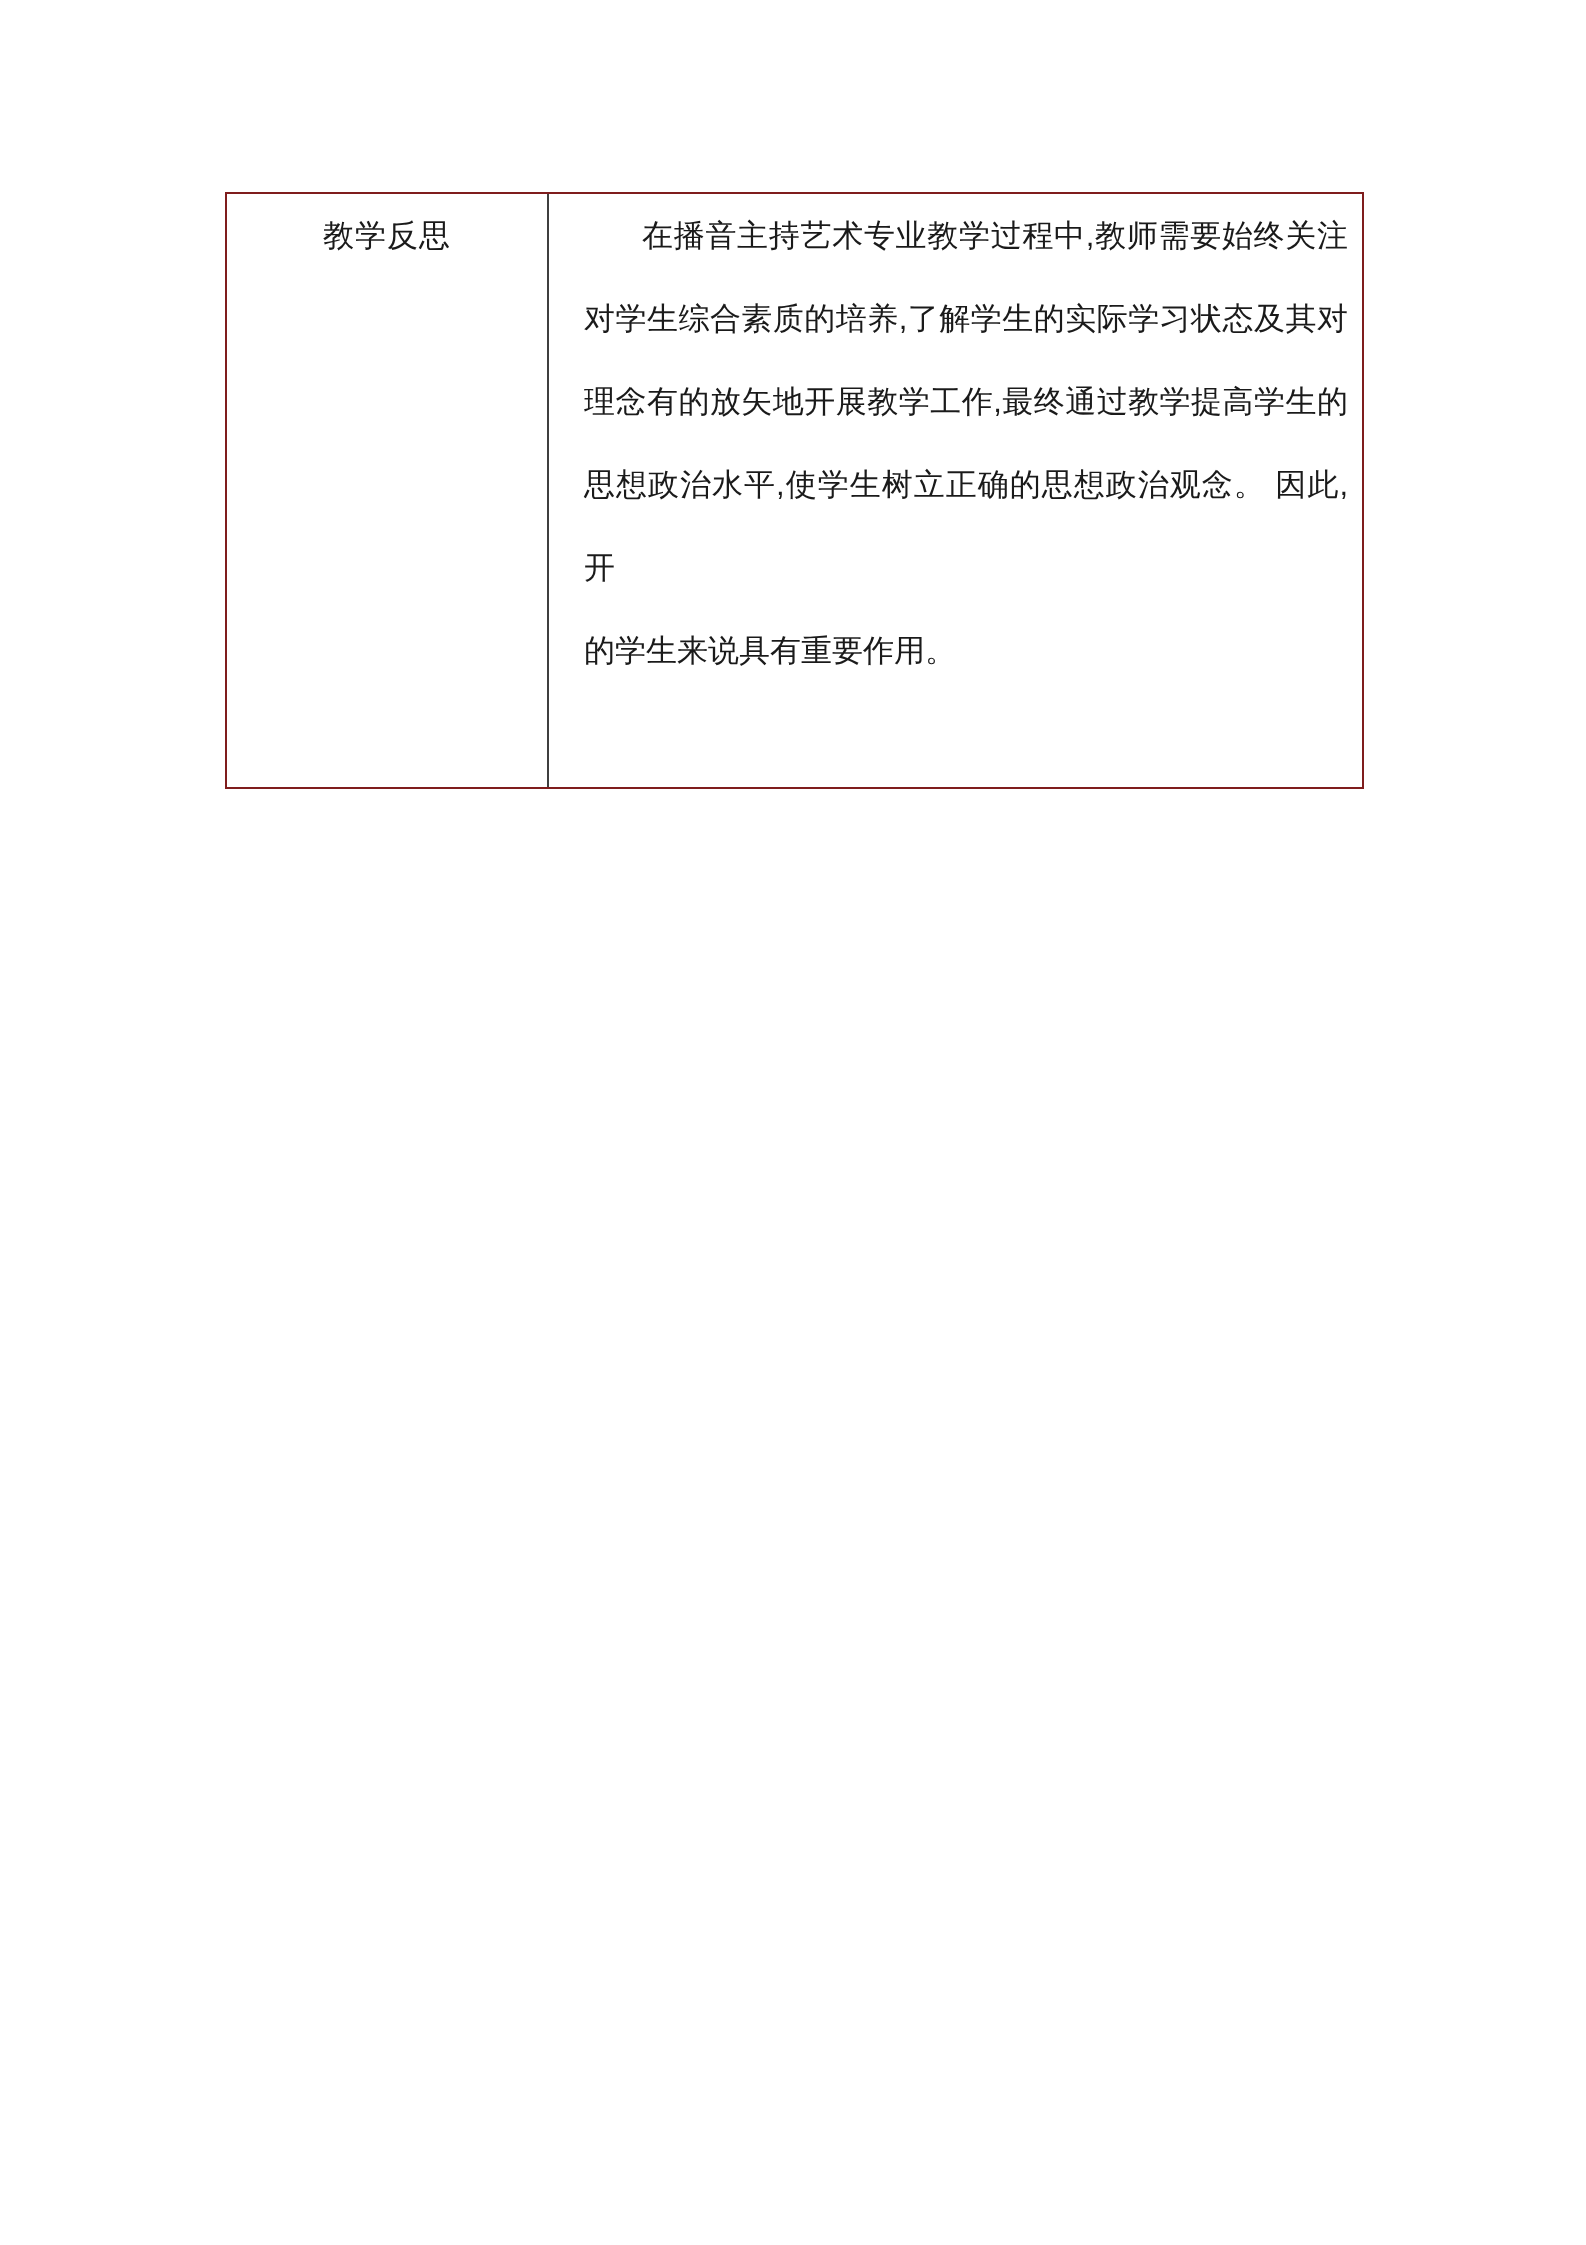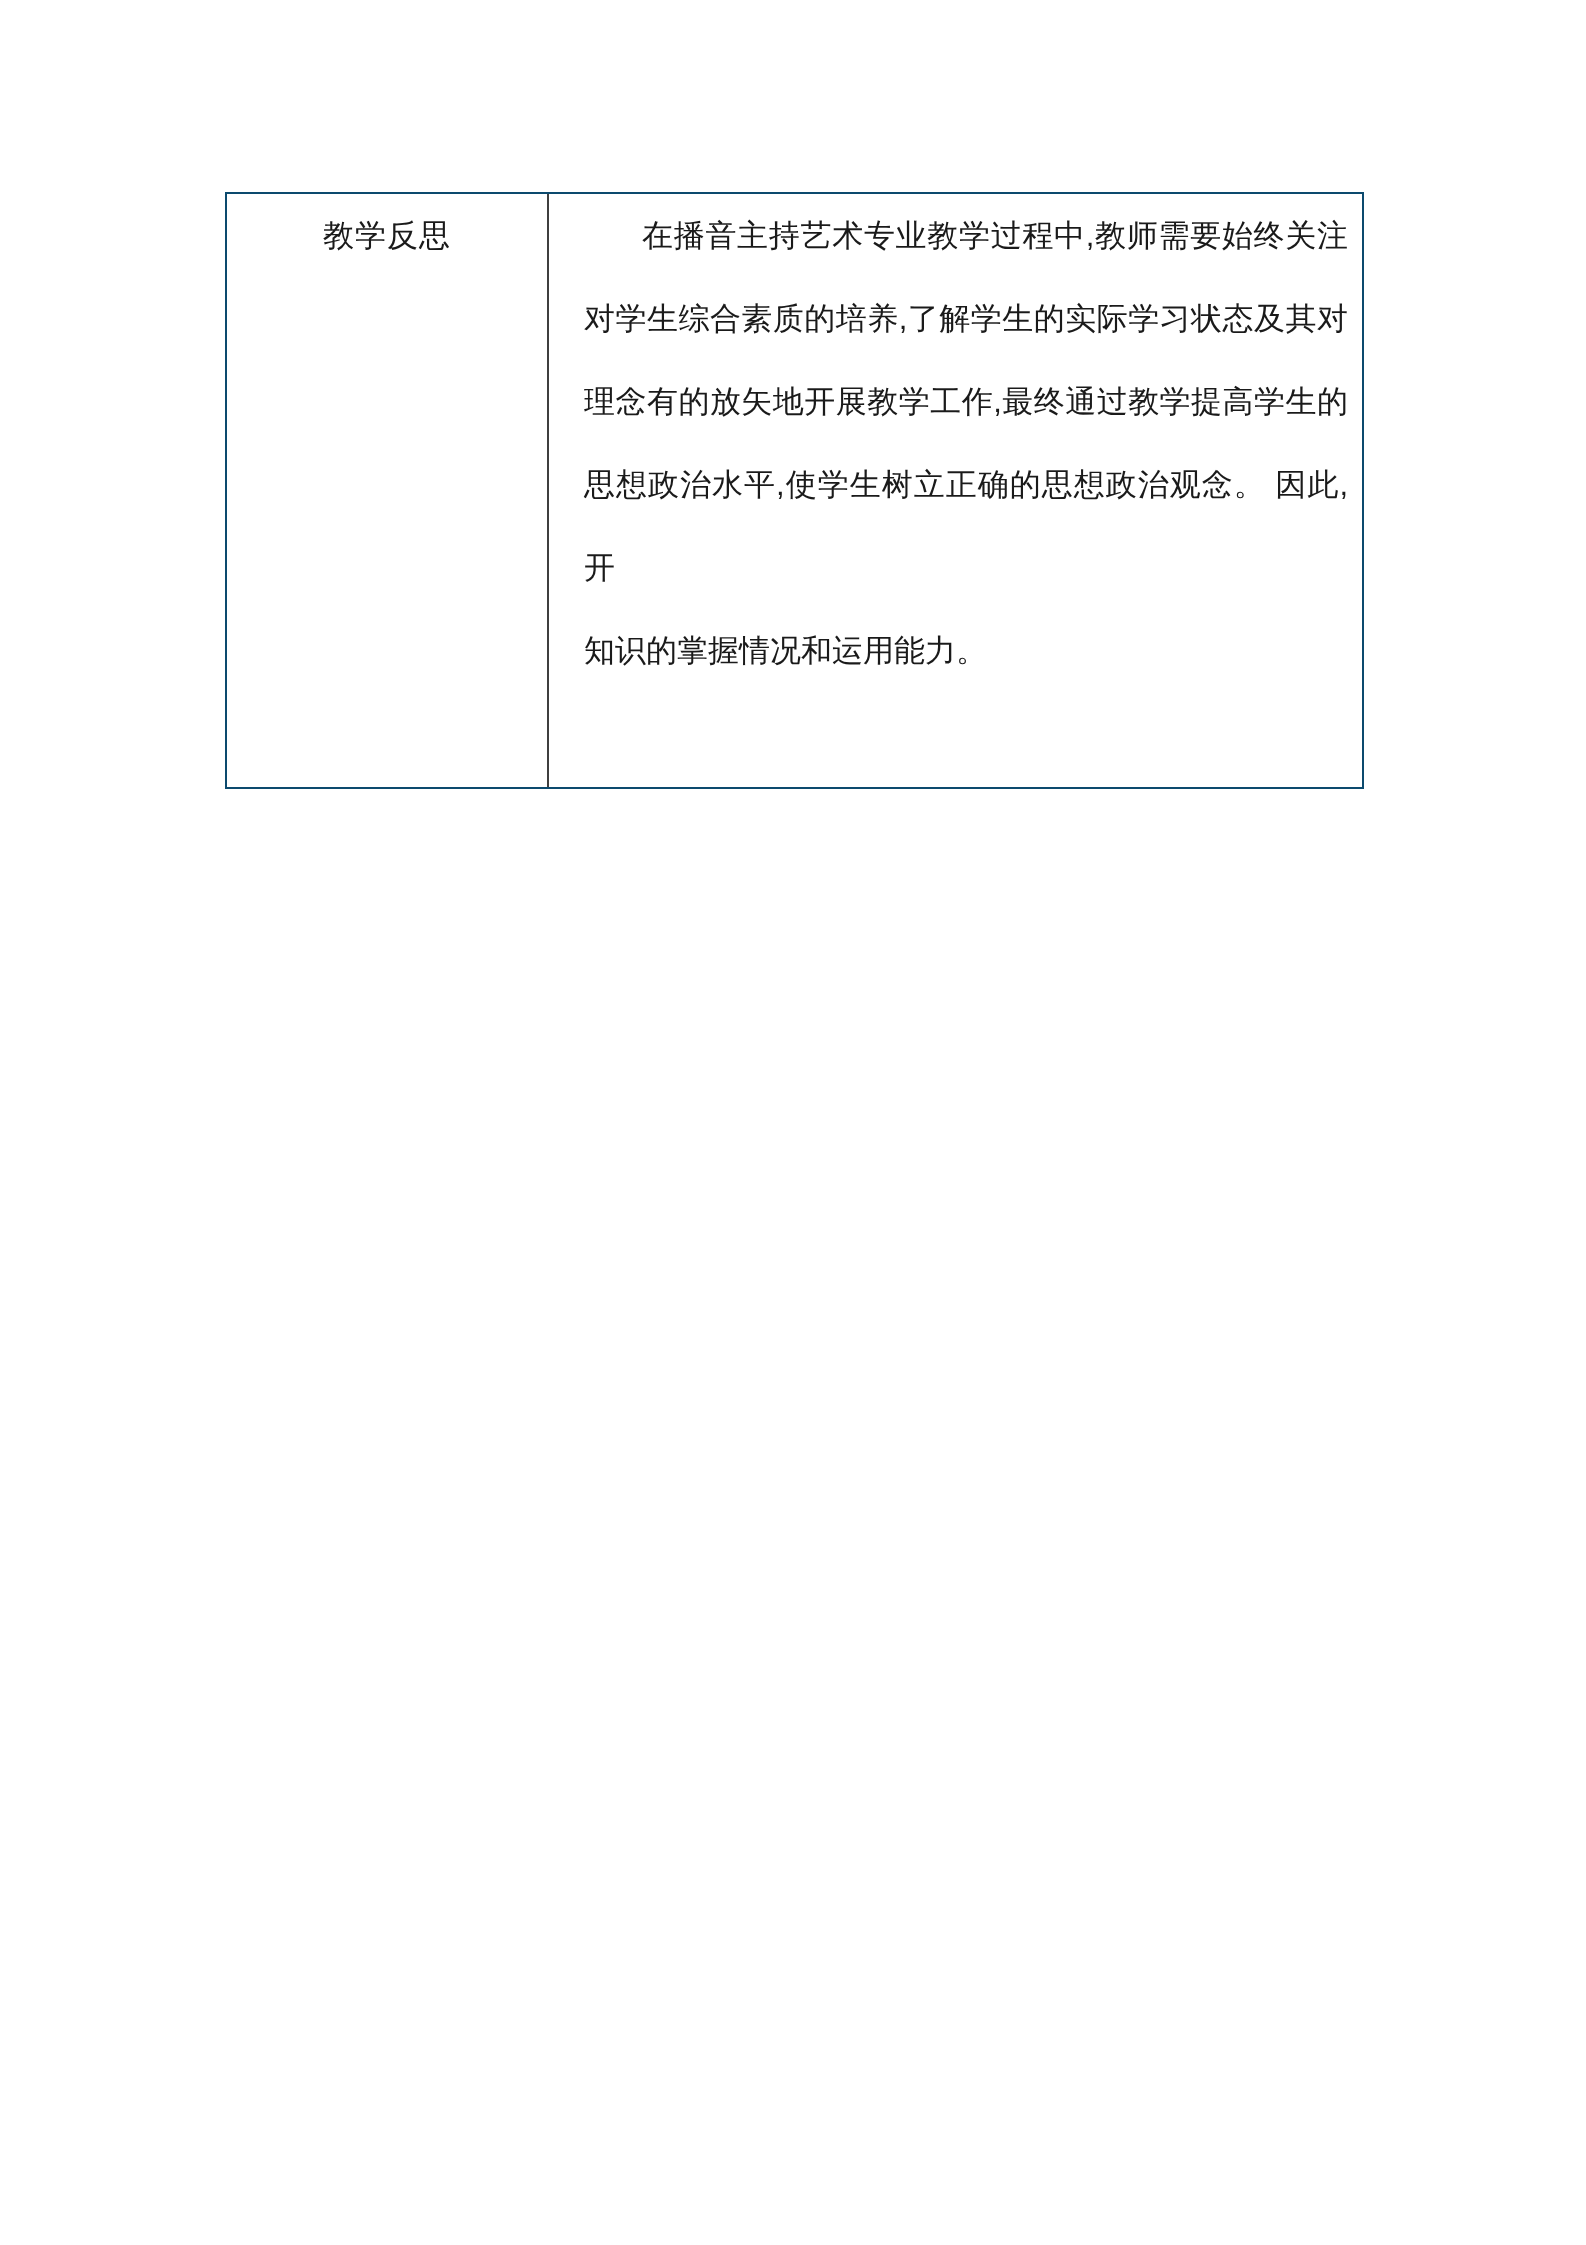--- a/index.html
+++ b/index.html
@@ -14,21 +14,21 @@
     color: #1a1a1a;
     overflow: hidden;
   }
 
   .reflection-table {
     position: absolute;
     left: 225px;
     top: 192px;
     width: 1139px;
     height: 597px;
-    border: 2px solid #0c4a6e;
+    border: 2px solid #7f1d1d;
     display: flex;
     background: #ffffff;
   }
 
   .cell { height: 100%; }
 
   .cell-left {
     width: 322px;
     flex: 0 0 322px;
     border-right: 2px solid #3f3f3f;
@@ -85,19 +85,19 @@
 
     <div class="cell cell-left">
       <div class="row-label">教学反思</div>
     </div>
 
     <div class="cell cell-right">
       <div class="line line-first">在播音主持艺术专业教学过程中,教师需要始终关注</div>
       <div class="line">对学生综合素质的培养,了解学生的实际学习状态及其对</div>
       <div class="line">理念有的放矢地开展教学工作,最终通过教学提高学生的</div>
       <div class="line">思想政治水平,使学生树立正确的思想政治观念。 因此,开</div>
-      <div class="line line-last">知识的掌握情况和运用能力。</div>
+      <div class="line line-last">的学生来说具有重要作用。</div>
     </div>
 
   </div>
 
 
 </div>
 
 </body></html>

